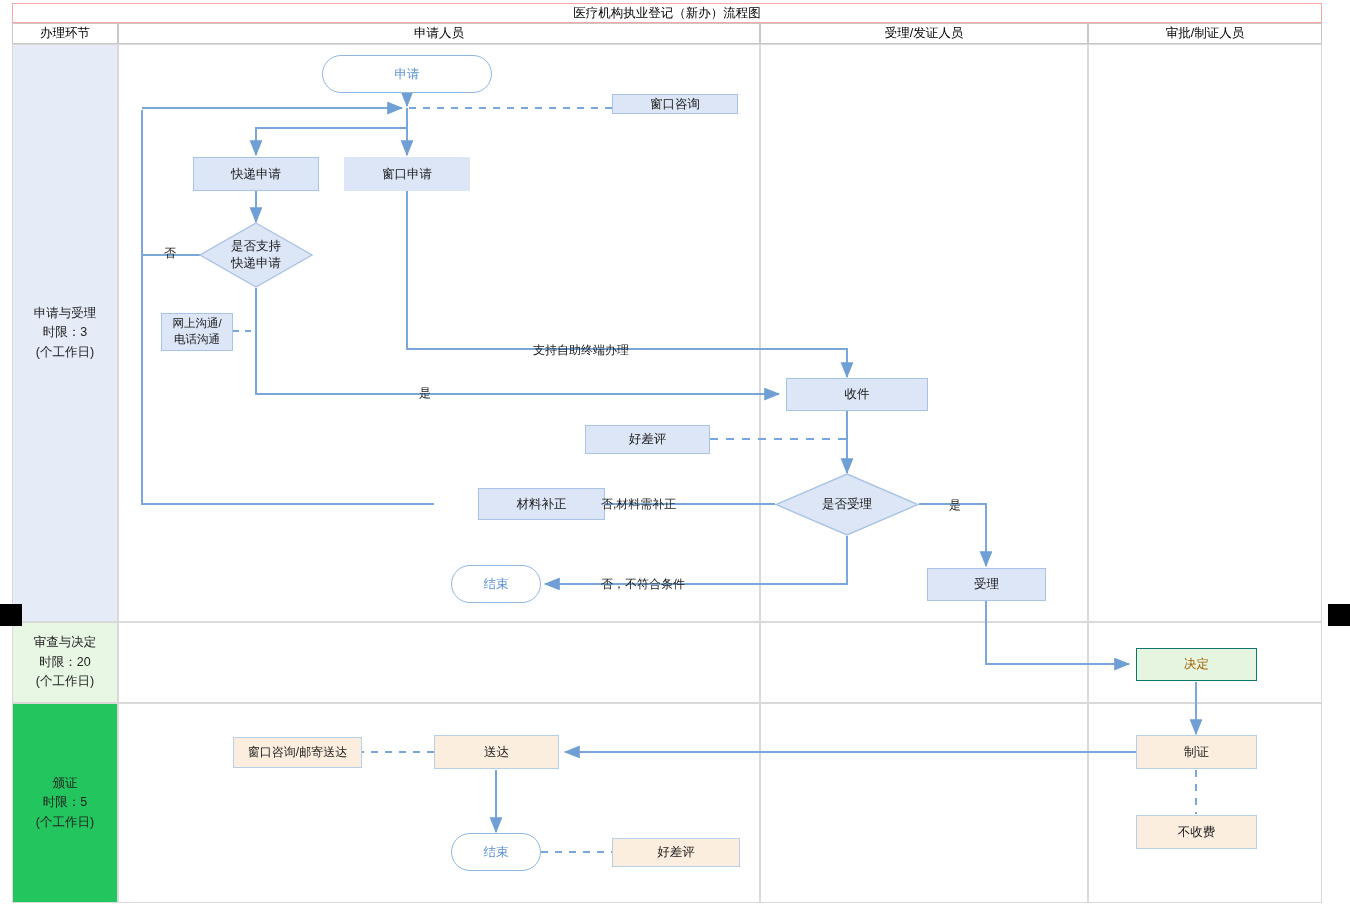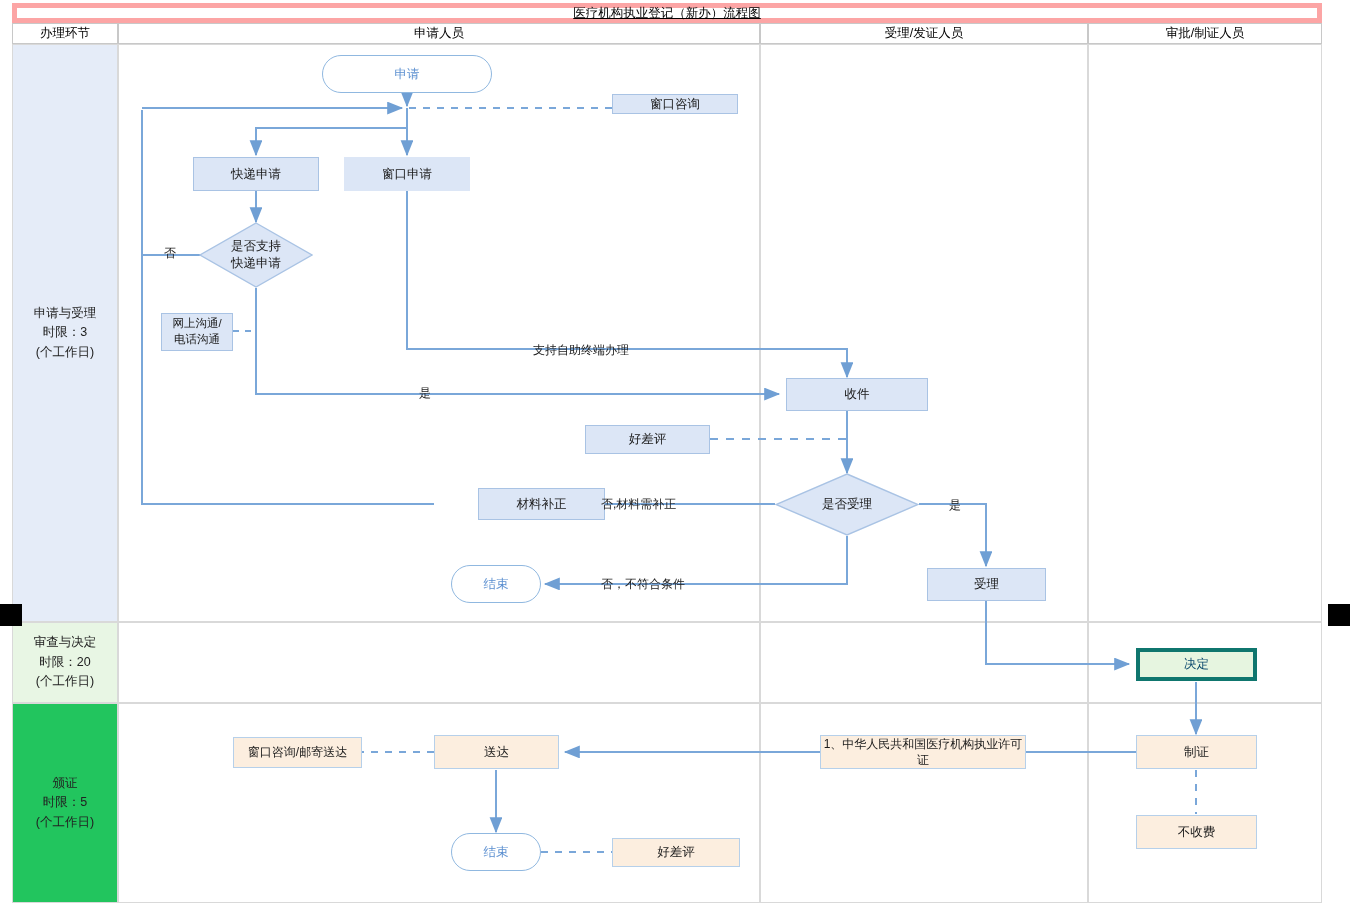--- a/index.html
+++ b/index.html
@@ -25,26 +25,25 @@
     z-index: 60;
   }
   .blackbar.left  { left: 0px; }
   .blackbar.right { left: 1328px; }
 
   
   .title-row {
     position: absolute;
     left: 12px; top: 3px;
     width: 1310px; height: 20px;
-    border: 5px solid #fca5a5;
+    border: 1px solid #fca5a5;
     background: #ffffff;
     display: flex; align-items: center; justify-content: center;
     font-size: 12.5px; color: #000;
     z-index: 30;
-    text-decoration: underline;
   }
   .head-row {
     position: absolute;
     left: 12px; top: 23px;
     width: 1310px; height: 21px;
     z-index: 30;
   }
   .head-cell {
     position: absolute;
     top: 0; height: 21px;
@@ -109,22 +108,22 @@
     border: 1px solid #a9c3e4;
     color: #1a1a1a;
   }
   .box-blue-noborder {
     background: #dce6f6;
     border: none;
     color: #1a1a1a;
   }
   .box-green {
     background: #e6f5e0;
-    border: 4px solid #0f766e;
-    color: #0c4a6e;
+    border: 1px solid #0f766e;
+    color: #a16207;
   }
   .box-orange {
     background: #fceedf;
     border: 1px solid #b6d0ea;
     color: #1a1a1a;
   }
   .term {
     background: #ffffff;
     border: 1.6px solid #90b8e0;
     border-radius: 22px;
@@ -282,21 +281,20 @@
   <div class="node term" style="left:451px; top:565px; width:90px; height:38px;">结束</div>
 
   <div class="node box-blue" style="left:927px; top:568px; width:119px; height:33px;">受理</div>
 
   <div class="node box-green" style="left:1136px; top:648px; width:121px; height:33px;">决定</div>
 
   <div class="node box-orange" style="left:1136px; top:735px; width:121px; height:34px;">制证</div>
 
   <div class="node box-orange" style="left:1136px; top:815px; width:121px; height:34px;">不收费</div>
 
-  <div class="node box-orange" style="left:820px; top:735px; width:206px; height:34px; font-size:12px;">1、中华人民共和国医疗机构执业许可证</div>
 
   <div class="node box-orange" style="left:434px; top:735px; width:125px; height:34px;">送达</div>
 
   <div class="node box-orange" style="left:233px; top:737px; width:129px; height:31px; font-size:12px;">窗口咨询/邮寄送达</div>
 
   <div class="node term" style="left:451px; top:833px; width:90px; height:38px;">结束</div>
 
   <div class="node box-orange" style="left:612px; top:838px; width:128px; height:29px;">好差评</div>
 
   <div class="edge-label" style="left:164px; top:245px;">否</div>

